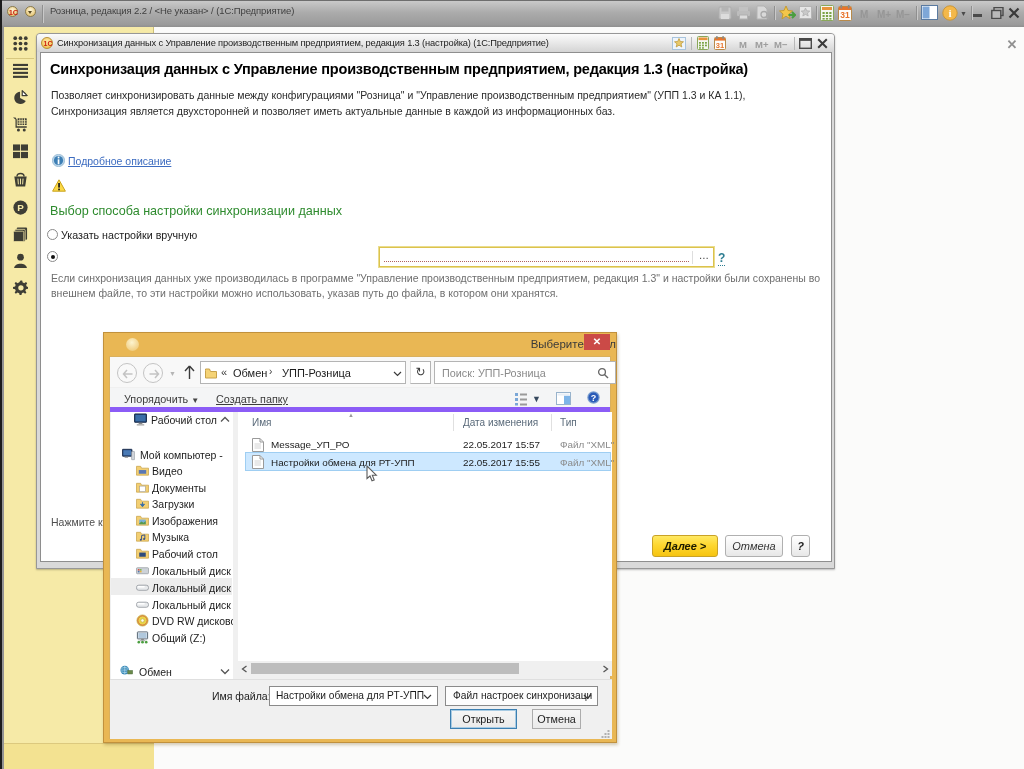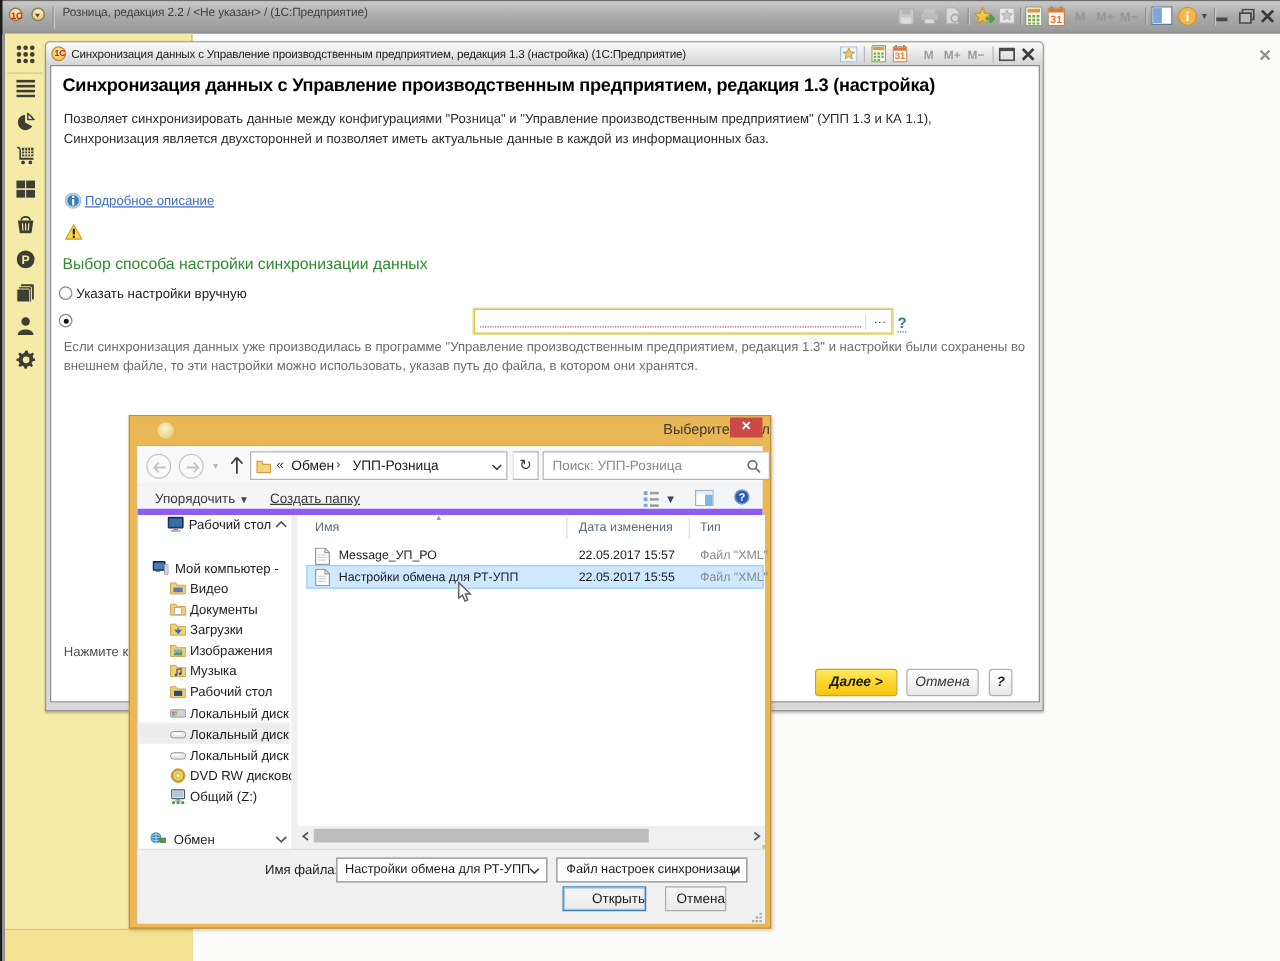--- a/index.html
+++ b/index.html
@@ -98,21 +98,21 @@
   #filepane { position:absolute; left:128px; top:55px; width:374px; height:249px; background:#fff; }
   .fhead { position:absolute; top:5px; font-size:10px; color:#5a6a7a; }
   .fcell { position:absolute; font-size:9.9px; color:#1c1c1c; white-space:nowrap; }
   .fgray { color:#8a8a8a; }
   #selrow { position:absolute; left:7px; top:40px; width:366px; height:19px; background:#cde8ff; border:1px solid #9fcef2; }
 
   #hscroll { position:absolute; left:128px; top:304px; width:374px; height:15px; background:#f0f0f0; }
   #hthumb { position:absolute; left:13px; top:2px; width:268px; height:11px; background:#bdbdbd; }
   #botpanel { position:absolute; left:0; top:322px; width:502px; height:60px; background:#f0f0f0; border-top:1px solid #dfdfdf; }
   .combo { position:absolute; background:#fff; border:1px solid #8a8a8a; font-size:10.2px; color:#1c1c1c; height:20px; white-space:nowrap; }
-  .wbtn { position:absolute; width:67px; height:20px; background:linear-gradient(#f6f6f6,#eaeaea); border:1px solid #acacac; font-size:10.8px; color:#1c1c1c; text-align:right; line-height:18px; }
+  .wbtn { position:absolute; width:67px; height:20px; background:linear-gradient(#f6f6f6,#eaeaea); border:1px solid #acacac; font-size:10.8px; color:#1c1c1c; text-align:center; line-height:18px; }
 
   svg { display:block; }
   .ticon { position:absolute; }
 </style>
 </head>
 <body>
 <div id="screen">
 
   <div class="abs" id="titlebar">
     <div class="circbtn" id="logo1c">

